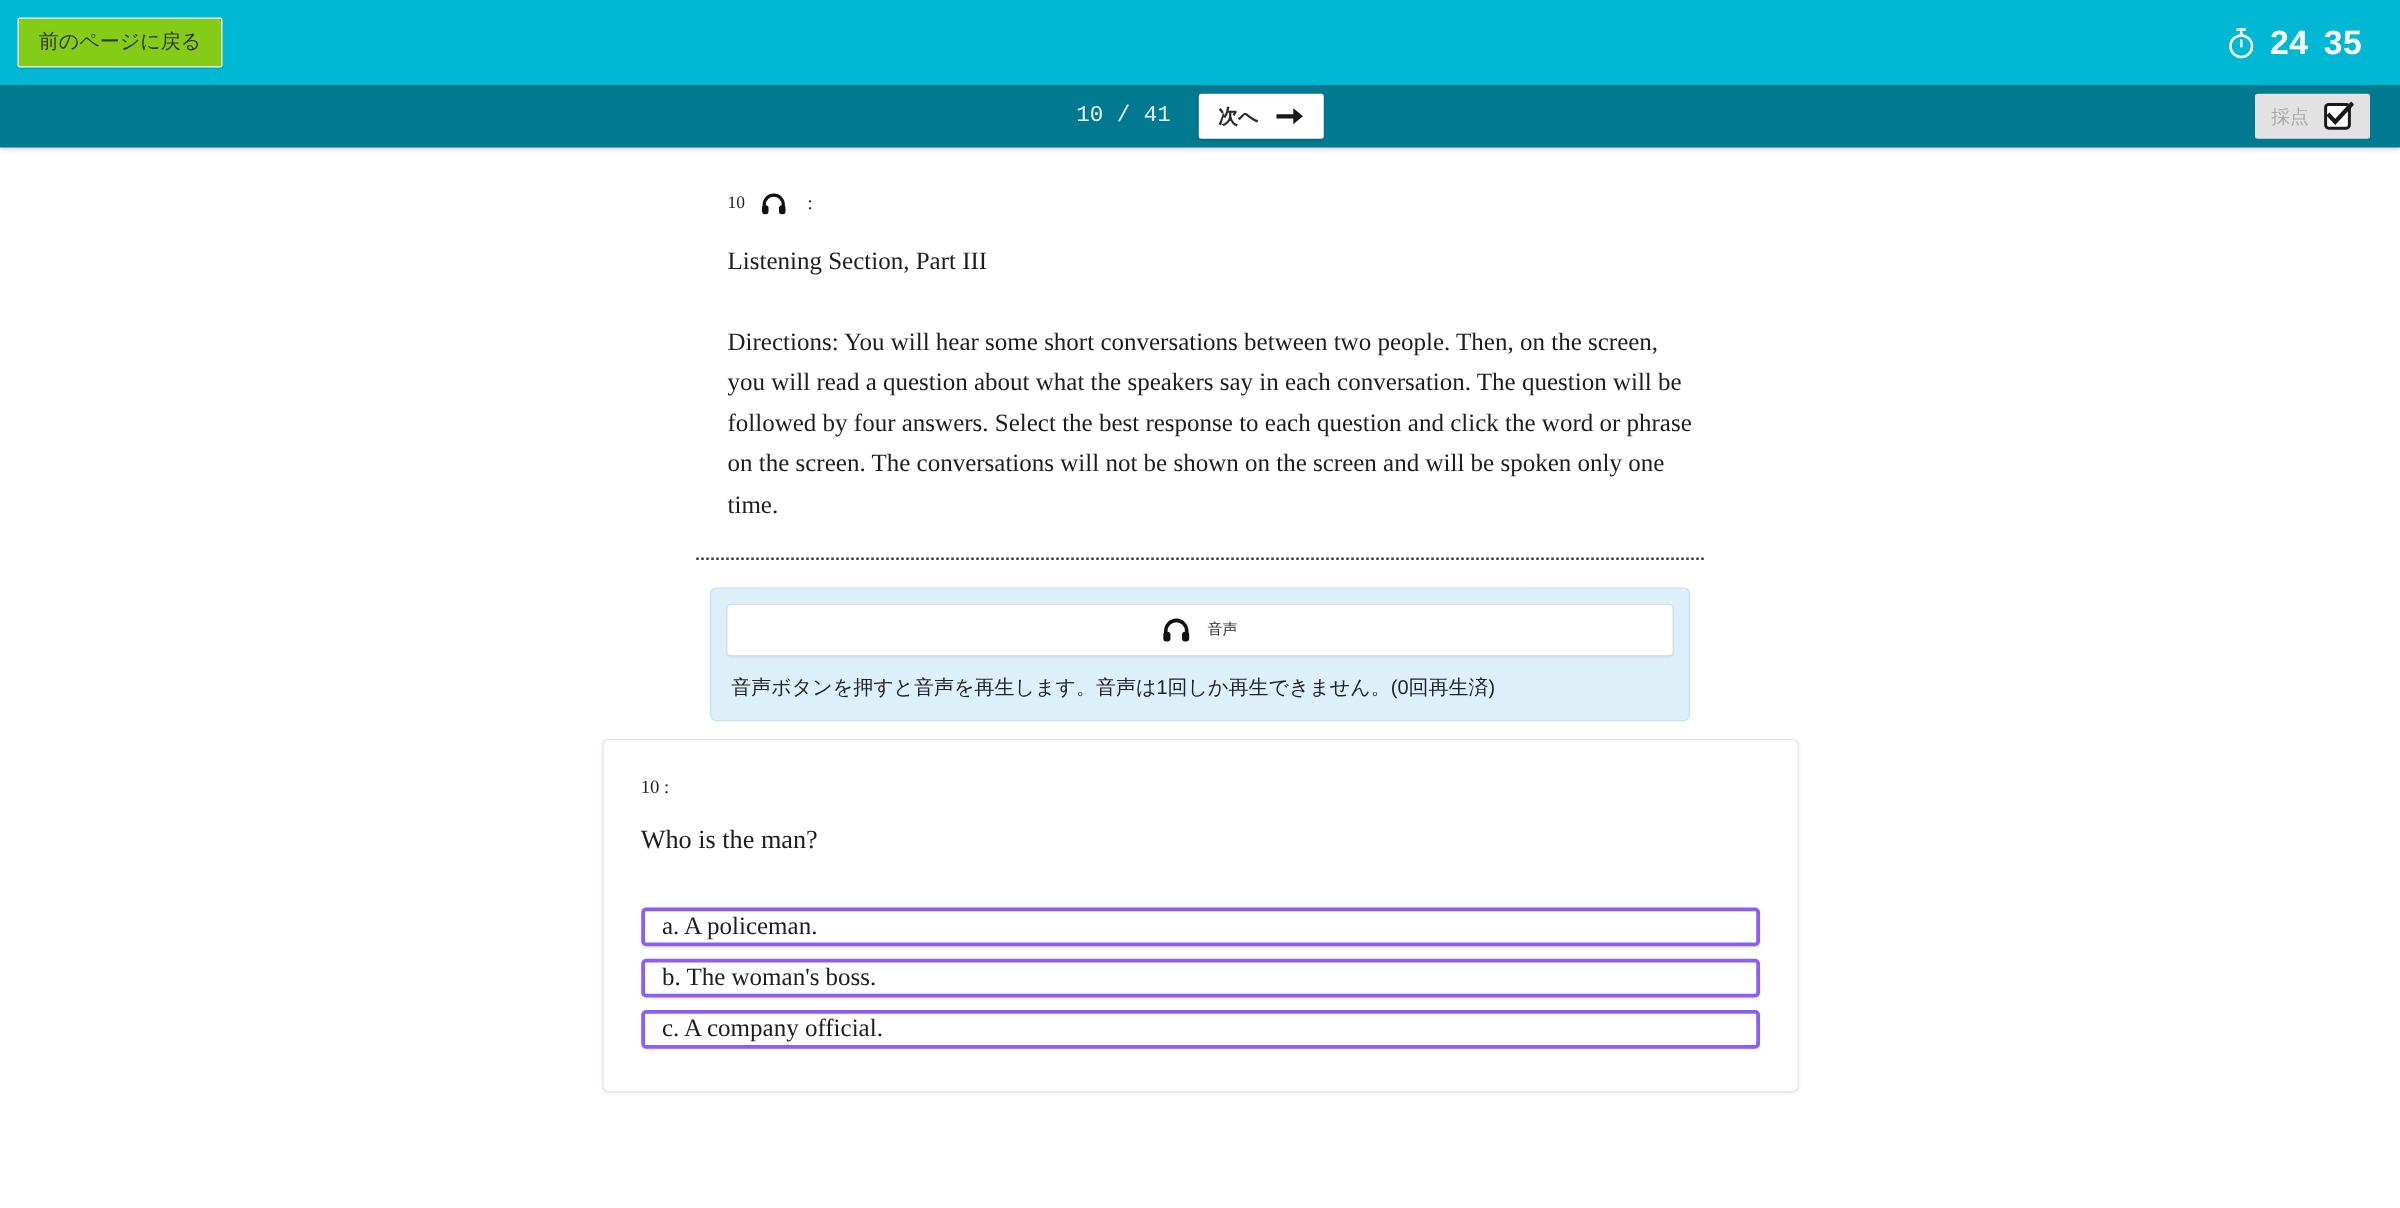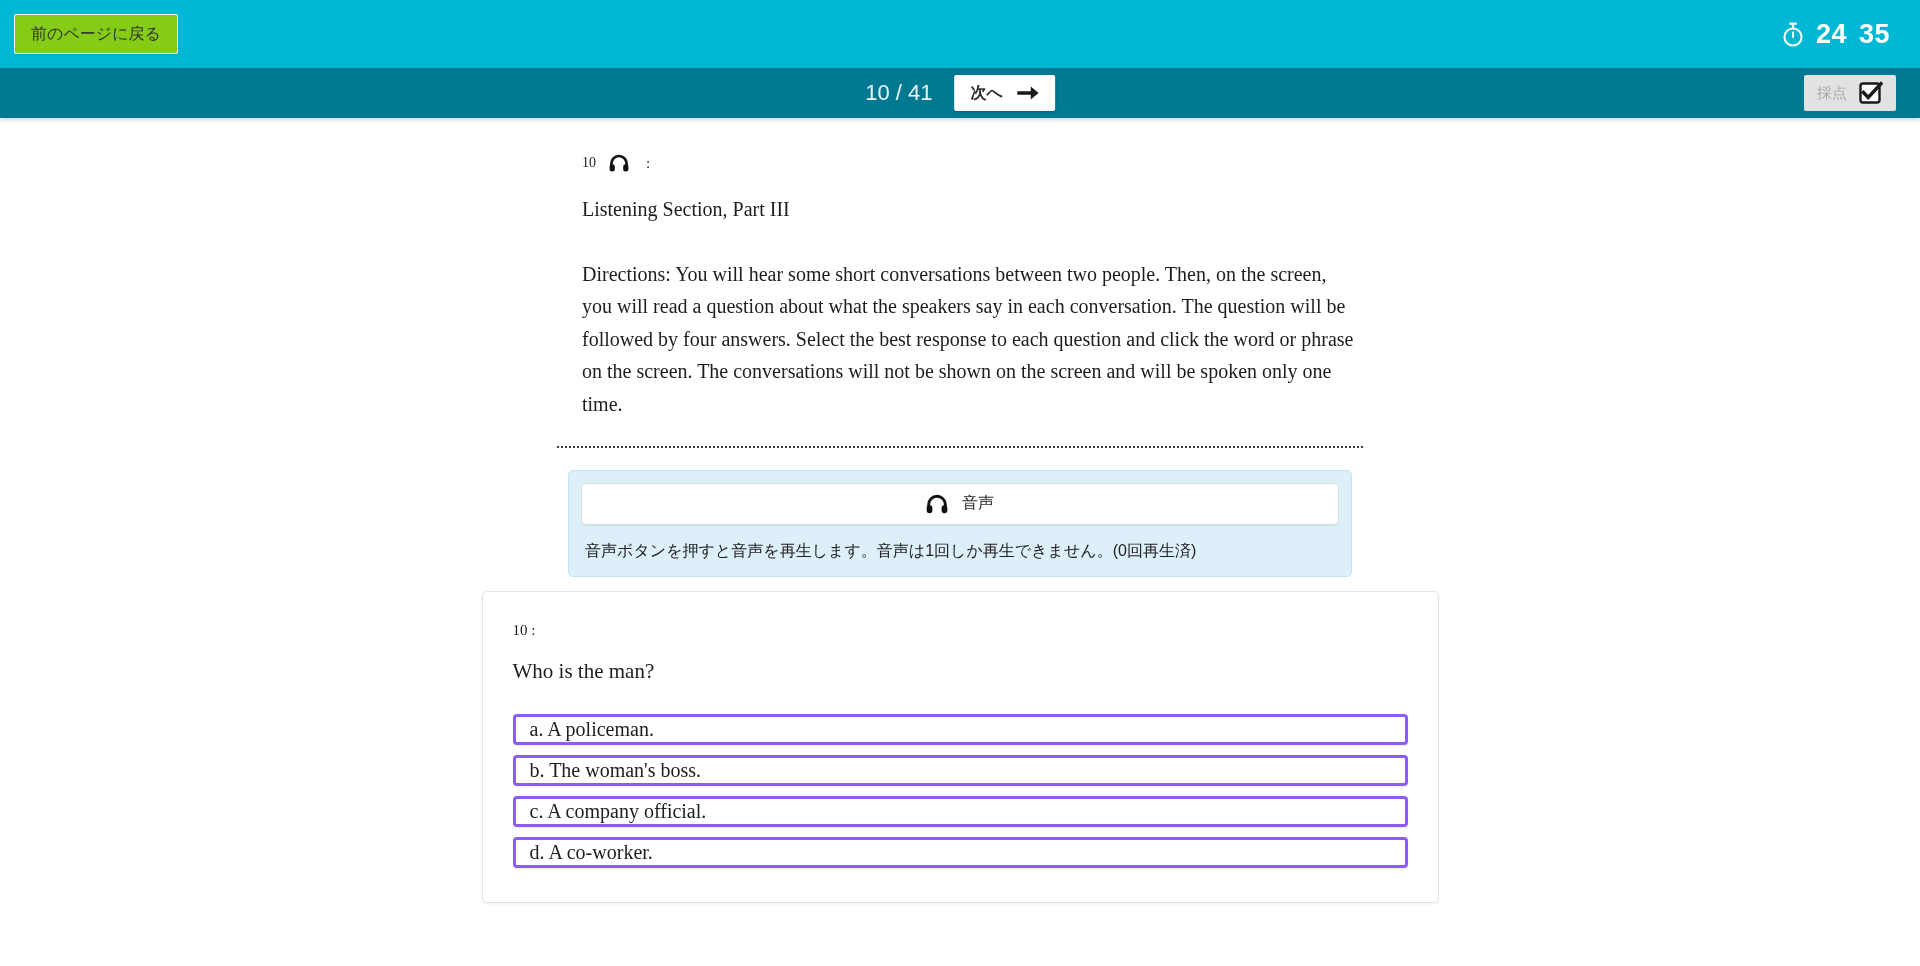--- a/index.html
+++ b/index.html
@@ -61,22 +61,22 @@
   .nav-center {
     position: absolute;
     left: 50%;
     transform: translateX(-50%);
     display: flex;
     align-items: center;
     gap: 22px;
   }
   .page-indicator {
     color: #eaf6f8;
-    font-size: 22px;
-    font-family: Liberation Sans, sans-serif;
+    font-size: 18px;
+    font-family: Liberation Mono, monospace;
     white-space: nowrap;
     text-align: right;
   }
   .next-button {
     background: #ffffff;
     border: none;
     border-radius: 2px;
     height: 36px;
     padding: 0 16px;
     display: flex;
@@ -170,21 +170,21 @@
     height: 42px;
     display: flex;
     align-items: center;
     justify-content: center;
     gap: 14px;
     cursor: pointer;
     box-shadow: 0 1px 1px rgba(0,0,0,0.06);
   }
   .audio-button svg { display: block; }
   .audio-button .label {
-    font-size: 16px;
+    font-size: 12px;
     color: #2b2b2b;
     font-family: Liberation Mono, monospace;
   }
   .audio-note {
     margin-top: 15px;
     font-size: 16px;
     color: #222222;
     font-family: "Liberation Sans", sans-serif;
     padding-left: 4px;
     line-height: 1.4;
@@ -202,21 +202,21 @@
   .question-number {
     font-family: "Liberation Serif", serif;
     font-size: 15px;
     color: #1d1d1d;
     margin-bottom: 20px;
   }
   .question-text {
     font-family: "Liberation Serif", serif;
     font-size: 21px;
     color: #1d1d1d;
-    margin-bottom: 30px;
+    margin-bottom: 42px;
   }
   .choices { display: flex; flex-direction: column; gap: 10px; }
   .choice {
     background: #ffffff;
     border: 3px solid #8b5cf6;
     border-radius: 4px;
     padding: 1px 14px;
     font-family: "Liberation Serif", serif;
     font-size: 20px;
     color: #1d1d1d;
@@ -304,17 +304,16 @@
     <div class="audio-note">音声ボタンを押すと音声を再生します。音声は1回しか再生できません。(0回再生済)</div>
   </div>
 
   <div class="question-card">
     <div class="question-number">10 :</div>
     <div class="question-text">Who is the man?</div>
     <div class="choices">
       <div class="choice">a. A policeman.</div>
       <div class="choice">b. The woman's boss.</div>
       <div class="choice">c. A company official.</div>
-      <div class="choice">d. A co-worker.</div>
     </div>
   </div>
 
 </div>
 
 </body></html>

